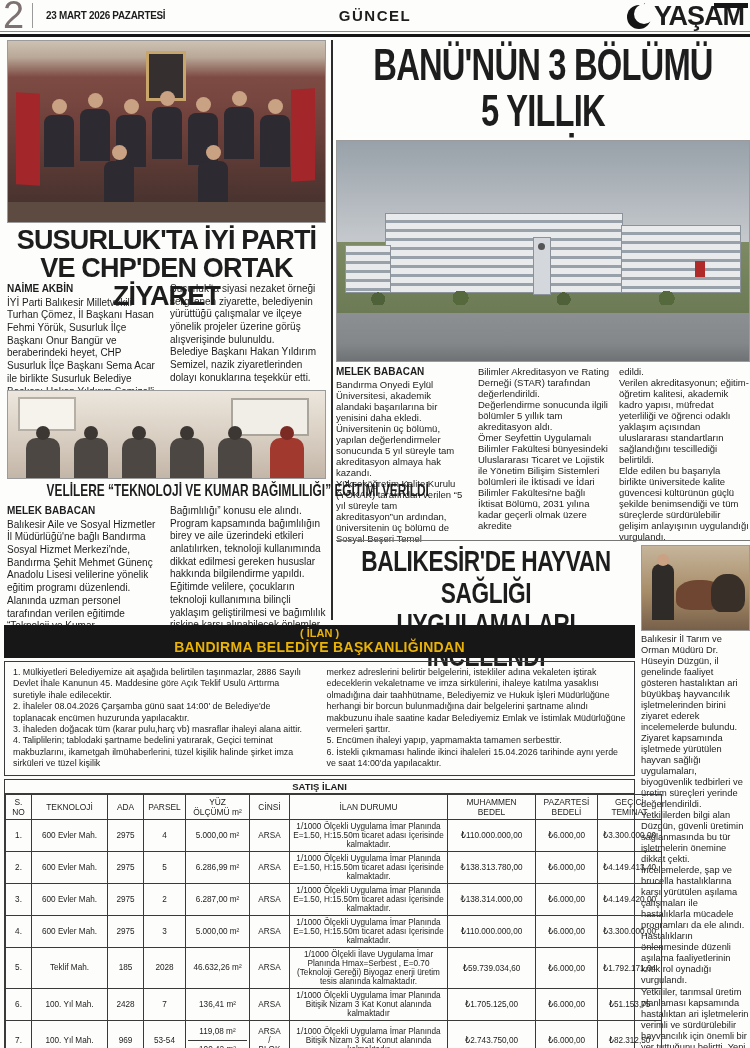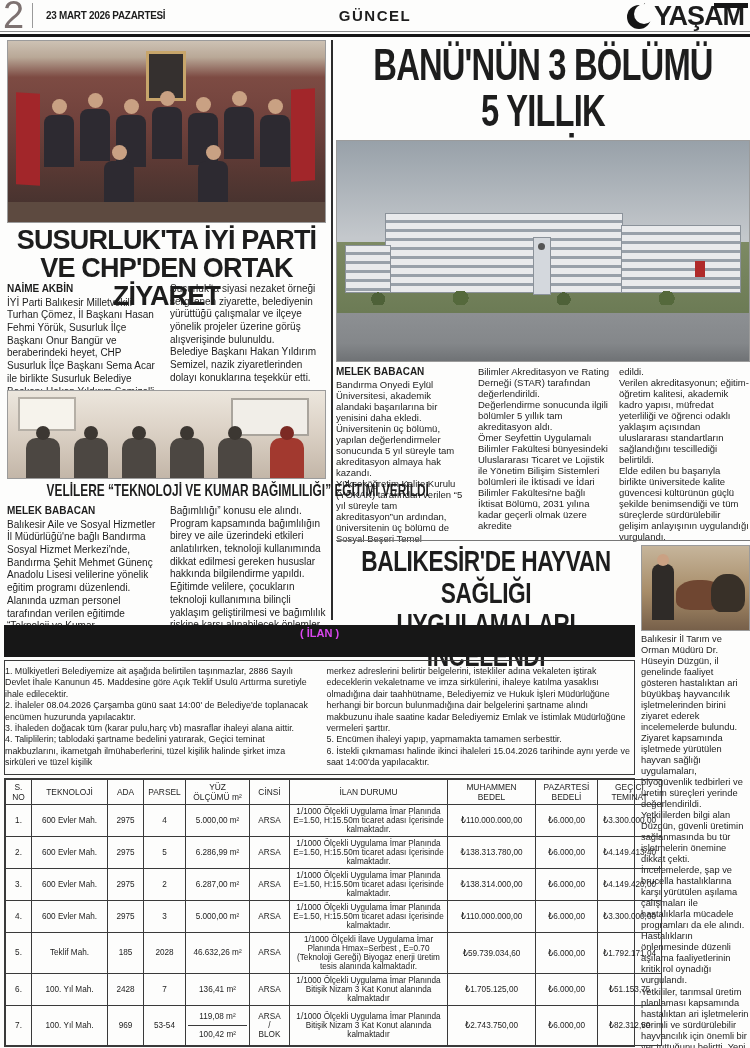--- a/index.html
+++ b/index.html
@@ -87,24 +87,24 @@
 
   .h-veliler{left:0;top:481px;width:333px;text-align:center;font-size:16.5px;font-weight:800;letter-spacing:0;transform:scaleX(.72);transform-origin:center;white-space:nowrap;}
   .a2-c1{left:7px;top:505px;width:153px;}
   .a2-c2{left:170px;top:505px;width:156px;}
 
   .h-balikesir{left:336px;top:546px;width:300px;text-align:center;font-size:27px;font-weight:900;line-height:1.06;letter-spacing:-0.5px;transform:scale(.84,1.1);transform-origin:center top;}
   .a4{left:641px;top:634px;width:108px;font-size:9.3px;line-height:1.185;}
 
   
   .ilan{left:4px;top:625px;width:631px;}
-  .ilan-head{background:#171717;color:#d946ef;text-align:center;padding:2px 0 18px;}
+  .ilan-head{background:#171717;color:#eab308;text-align:center;padding:2px 0 3px;}
   .ilan-label{font-size:11px;font-weight:bold;}
   .ilan-title{font-size:14px;font-weight:bold;letter-spacing:.3px;}
-  .ilan-intro{border:1px solid #3a3a3a;margin-top:3px;padding:5px 0;display:flex;gap:14px;font-size:8.9px;line-height:1.28;}
+  .ilan-intro{border:1px solid #3a3a3a;margin-top:3px;padding:5px 8px;display:flex;gap:14px;font-size:8.9px;line-height:1.28;}
   .ilan-intro > div{flex:1;}
   .ilan-tablebox{border:1px solid #3a3a3a;margin-top:3px;}
   .tbl-title{text-align:center;font-weight:bold;font-size:9.5px;padding:1px 0;border-bottom:1px solid #3a3a3a;}
   table.sale{width:100%;border-collapse:collapse;table-layout:fixed;font-size:8.2px;}
   table.sale th,table.sale td{border:1px solid #3a3a3a;text-align:center;vertical-align:middle;padding:2px 2px;font-weight:normal;white-space:pre-line;}
   table.sale th{font-size:8.4px;}
   td.split-cell{padding:0;}
   td.split-cell .split-top{padding:4px 2px;}
   td.split-cell .split-bottom{padding:4px 2px;border-top:1px solid #3a3a3a;}
 </style>
@@ -239,31 +239,33 @@
   <div class="preline">Balıkesir İl Tarım ve Orman Müdürü Dr. Hüseyin Düzgün, il genelinde faaliyet gösteren hastalıktan ari büyükbaş hayvancılık işletmelerinden birini ziyaret ederek incelemelerde bulundu. Ziyaret kapsamında işletmede yürütülen hayvan sağlığı uygulamaları, biyogüvenlik tedbirleri ve üretim süreçleri yerinde değerlendirildi.
 Yetkililerden bilgi alan Düzgün, güvenli üretimin sağlanmasında bu tür işletmelerin önemine dikkat çekti.
 İncelemelerde, şap ve brucella hastalıklarına karşı yürütülen aşılama çalışmaları ile hastalıklarla mücadele programları da ele alındı. Hastalıkların önlenmesinde düzenli aşılama faaliyetlerinin kritik rol oynadığı vurgulandı.
 Yetkililer, tarımsal üretim planlaması kapsamında hastalıktan ari işletmelerin verimli ve sürdürülebilir hayvancılık için önemli bir yer tuttuğunu belirtti. Yeni destekleme modelleriyle bu işletmelerin daha avantajlı imkanlardan yararlandığı, bunun da hem hayvan sağlığına hem de güvenilir gıda üretimine katkı sağladığı ifade edildi.</div>
 
 </div>
 
 <div class="abs ilan">
   <div class="ilan-head">
     <div class="ilan-label">( İLAN )</div>
+    <div class="ilan-title">BANDIRMA BELEDİYE BAŞKANLIĞINDAN</div>
   </div>
   <div class="ilan-intro">
     <div class="preline">1. Mülkiyetleri Belediyemize ait aşağıda belirtilen taşınmazlar, 2886 Sayılı Devlet İhale Kanunun 45. Maddesine göre Açık Teklif Usulü Arttırma suretiyle ihale edilecektir.
 2. İhaleler 08.04.2026 Çarşamba günü saat 14:00' de Belediye'de toplanacak encümen huzurunda yapılacaktır.
 3. İhaleden doğacak tüm (karar pulu,harç vb) masraflar ihaleyi alana aittir.
 4. Taliplilerin;  tablodaki şartname bedelini yatırarak, Geçici teminat makbuzlarını, ikametgah ilmühaberlerini, tüzel kişilik halinde şirket imza sirküleri ve tüzel kişilik</div>
     <div class="preline">merkez adreslerini belirtir belgelerini, istekliler adına vekaleten iştirak edeceklerin vekaletname ve imza sirkülerini, ihaleye katılma yasaklısı olmadığına dair taahhütname, Belediyemiz ve Hukuk İşleri Müdürlüğüne herhangi bir borcun bulunmadığına dair belgelerini şartname alındı makbuzunu ihale saatine kadar Belediyemiz Emlak ve İstimlak Müdürlüğüne vermeleri şarttır.
 5. Encümen ihaleyi yapıp, yapmamakta tamamen serbesttir.
 6. İstekli çıkmaması halinde ikinci ihaleleri 15.04.2026  tarihinde  aynı yerde  ve saat 14:00'da yapılacaktır.</div>
   </div>
   <div class="ilan-tablebox">
+    <div class="tbl-title">SATIŞ İLANI</div>
     <table class="sale">
       <colgroup>
         <col style="width:26px">
           <col style="width:76px">
           <col style="width:36px">
           <col style="width:42px">
         <col style="width:64px">
           <col style="width:40px">
           <col style="width:158px">
           <col style="width:88px">

